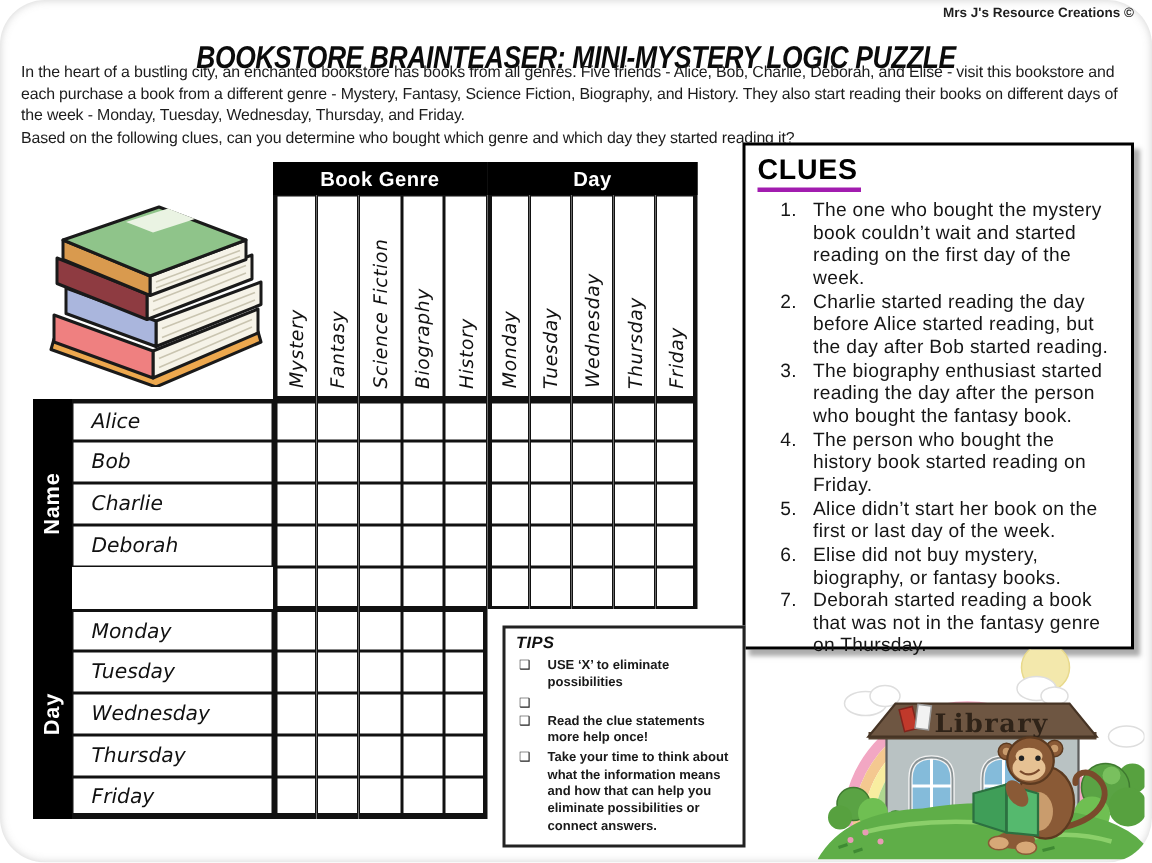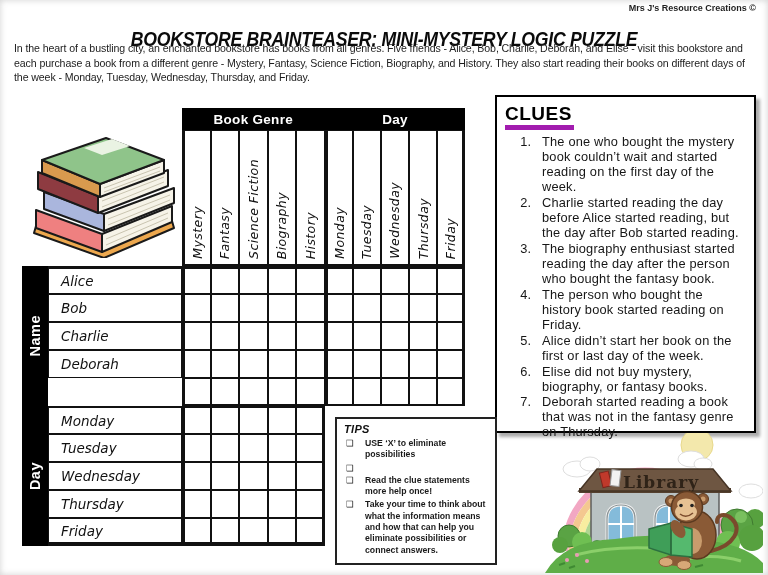--- a/index.html
+++ b/index.html
@@ -1,20 +1,21 @@
 <!DOCTYPE html>
 <html><head>
 <meta charset="utf-8">
 <style>
   * { box-sizing: border-box; }
   html,body { margin:0; padding:0; background:#fff; }
   .page {
     position:relative; width:768px; height:575px; background:#ffffff;
     font-family:"Liberation Sans", sans-serif; overflow:hidden;
     box-shadow: inset 0 0 6px rgba(120,120,120,.35);
+    border-radius: 30px;
   }
   .attribution { position:absolute; top:3px; right:12px; font-size:9px; font-weight:bold; color:#1f1f1f; }
   .title {
     position:absolute; top:13px; left:0; width:768px; text-align:center;
     font-size:21px; font-weight:bold; font-style:italic; color:#0b0b0b;
     letter-spacing:-.3px; white-space:nowrap; transform:scaleX(.84);
   }
   .intro { position:absolute; left:14px; top:41px; width:748px; font-size:10.6px; line-height:14.6px; color:#1c1c1c; letter-spacing:-.1px; }
 
   
@@ -31,21 +32,21 @@
   .rowlabel { background:#fff; border:1px solid #111; display:flex; align-items:center; padding-left:12px; }
   .hand { font-family:"DejaVu Sans",sans-serif; font-style:italic; font-size:13.5px; color:#111; }
   .cell { background:#fff; border:1px solid #111; }
   .tL { border-left-width:3px; } .tR { border-right-width:3px; }
   .tT { border-top-width:3px; } .tT2 { border-top-width:2px; }
   .tB2 { border-bottom-width:2px; } .tB3 { border-bottom-width:4px; }
 
   
   .clues { position:absolute; left:495px; top:95px; width:261px; height:338px; background:#fff; border:2.5px solid #000; box-shadow:4px 4px 3px rgba(90,90,90,.5); padding:4px 8px 0 8px; }
   .clues h2 { margin:2px 0 5px 0; font-size:19px; letter-spacing:.5px; color:#000; }
-  .clues h2 span { display:inline-block; border-bottom:5px solid #a21caf; padding:0 2px 0 0; }
+  .clues h2 span { display:inline-block; border-bottom:3px solid #a21caf; padding:0 2px 0 0; }
   .clues ol { margin:4px; padding-left:26px; font-size:12.8px; line-height:1.17; color:#161616; letter-spacing:.2px; }
   .clues li { padding-left:7px; margin-bottom:1px; }
 
   
   .tips { position:absolute; left:335px; top:417px; width:162px; height:148px; background:#fff; border:2px solid #222; padding:4px 6px; }
   .tips h3 { margin:0 0 3px 1px; font-size:11px; font-style:italic; letter-spacing:.3px; color:#111; }
   .tip { display:flex; margin-bottom:2px; }
   .tickbox { flex:0 0 22px; width:22px; font-size:8.5px; padding-left:3px; color:#222; }
   .tiptext { font-size:8.7px; font-weight:bold; line-height:1.3; color:#1a1a1a; }
 
@@ -55,20 +56,21 @@
 </head>
 <body>
 
 <div class="page">
 
   <div class="attribution">Mrs J's Resource Creations ©</div>
   <h1 class="title">BOOKSTORE BRAINTEASER: MINI-MYSTERY LOGIC PUZZLE</h1>
 
   <div class="intro">
     <div>In the heart of a bustling city, an enchanted bookstore has books from all genres. Five friends - Alice, Bob, Charlie, Deborah, and Elise - visit this bookstore and each purchase a book from a different genre - Mystery, Fantasy, Science Fiction, Biography, and History. They also start reading their books on different days of the week - Monday, Tuesday, Wednesday, Thursday, and Friday.</div>
+    <div>Based on the following clues, can you determine who bought which genre and which day they started reading it?</div>
   </div>
 
   <div class="books-art">
     <svg width="152" height="150" viewBox="0 0 152 150">
       <g stroke="#1a1a1a" stroke-width="2" stroke-linejoin="round">
 
         <polygon points="12,118 78,143 148,113 150,120 80,150 10,125" fill="#eda84e"></polygon>
         <polygon points="78,126 148,98 148,114 78,144" fill="#f6f3e8"></polygon>
         <polygon points="12,102 78,126 78,144 12,120" fill="#ef8080"></polygon>
 

